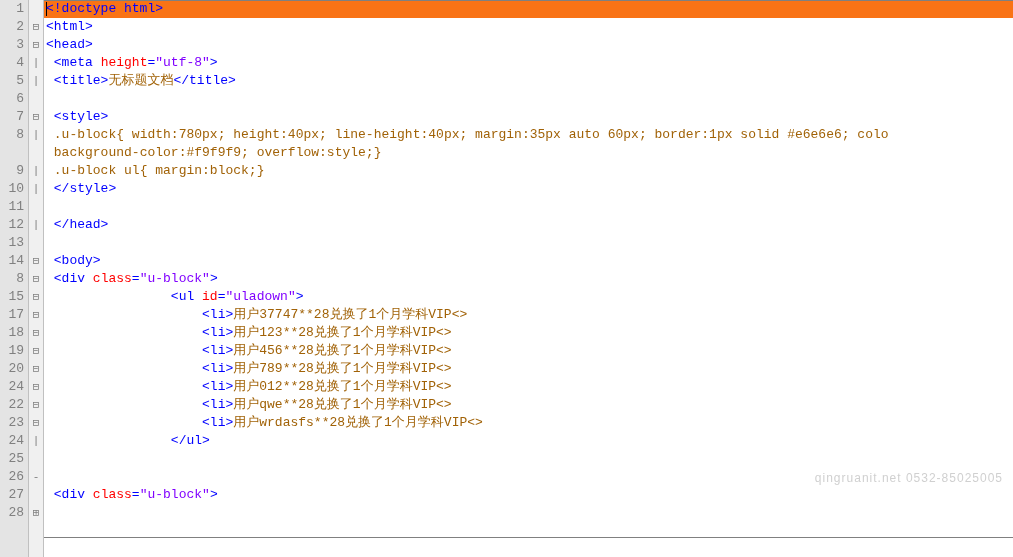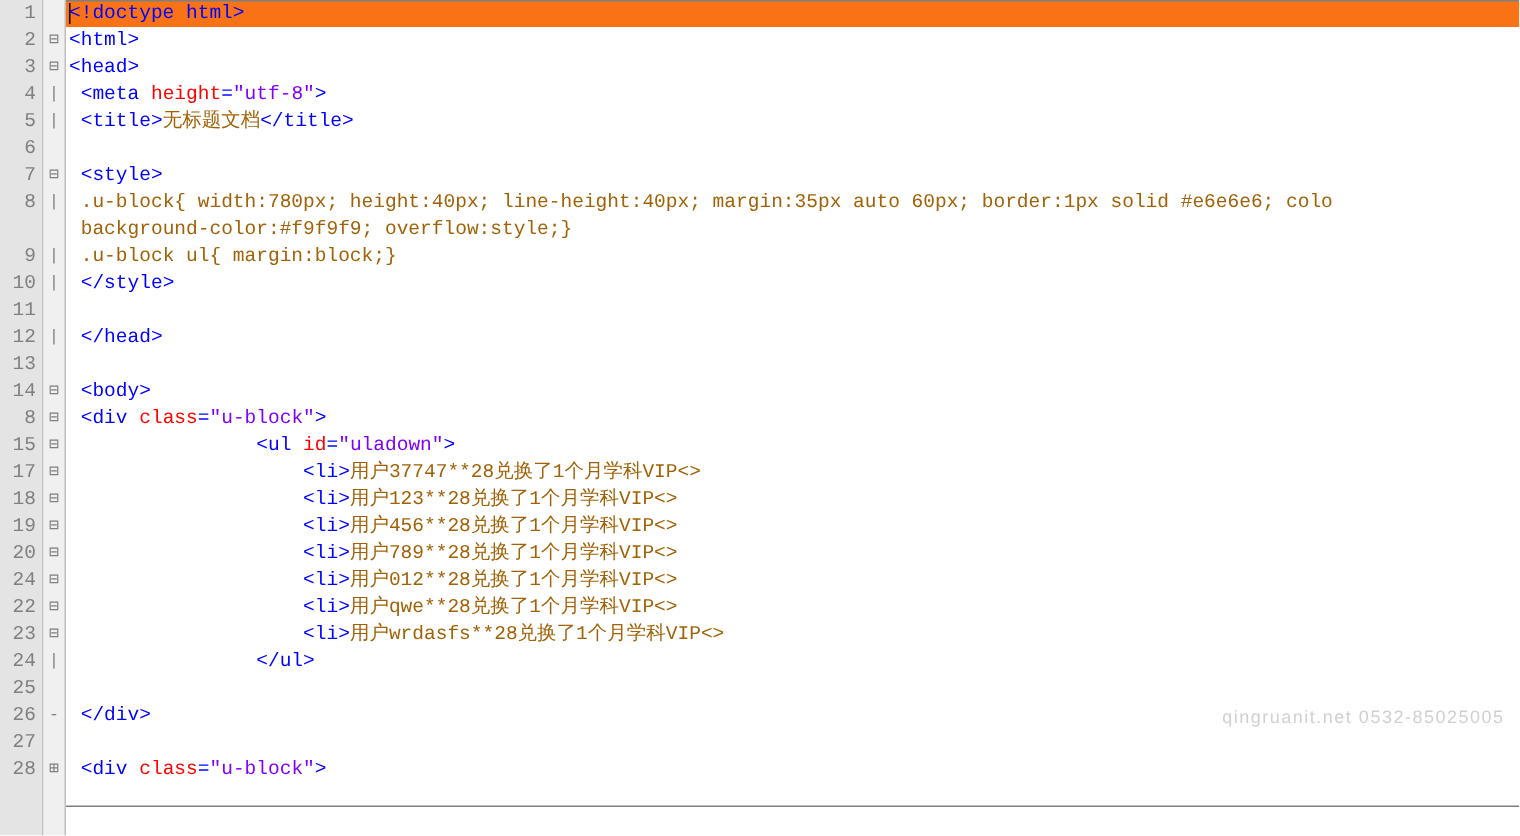--- a/index.html
+++ b/index.html
@@ -108,20 +108,19 @@
     <div class="line">                <span class="t">&lt;ul </span><span class="a">id</span><span class="t">=</span><span class="v">"uladown"</span><span class="t">&gt;</span></div>
     <div class="line">                    <span class="t">&lt;li&gt;</span><span class="k">用户37747**28兑换了1个月学科VIP&lt;&gt;</span></div>
     <div class="line">                    <span class="t">&lt;li&gt;</span><span class="k">用户123**28兑换了1个月学科VIP&lt;&gt;</span></div>
     <div class="line">                    <span class="t">&lt;li&gt;</span><span class="k">用户456**28兑换了1个月学科VIP&lt;&gt;</span></div>
     <div class="line">                    <span class="t">&lt;li&gt;</span><span class="k">用户789**28兑换了1个月学科VIP&lt;&gt;</span></div>
     <div class="line">                    <span class="t">&lt;li&gt;</span><span class="k">用户012**28兑换了1个月学科VIP&lt;&gt;</span></div>
     <div class="line">                    <span class="t">&lt;li&gt;</span><span class="k">用户qwe**28兑换了1个月学科VIP&lt;&gt;</span></div>
     <div class="line">                    <span class="t">&lt;li&gt;</span><span class="k">用户wrdasfs**28兑换了1个月学科VIP&lt;&gt;</span></div>
     <div class="line">                <span class="t">&lt;/ul&gt;</span></div>
     <div class="line"></div>
-    <div class="line"> <span class="t">&lt;/div&gt;</span></div>
     <div class="line"></div>
     <div class="line"> <span class="t">&lt;div </span><span class="a">class</span><span class="t">=</span><span class="v">"u-block"</span><span class="t">&gt;</span></div>
 
     <div class="botline"></div>
     <div class="wm">qingruanit.net 0532-85025005</div>
   </div>
 </div>
 
 </body></html>

